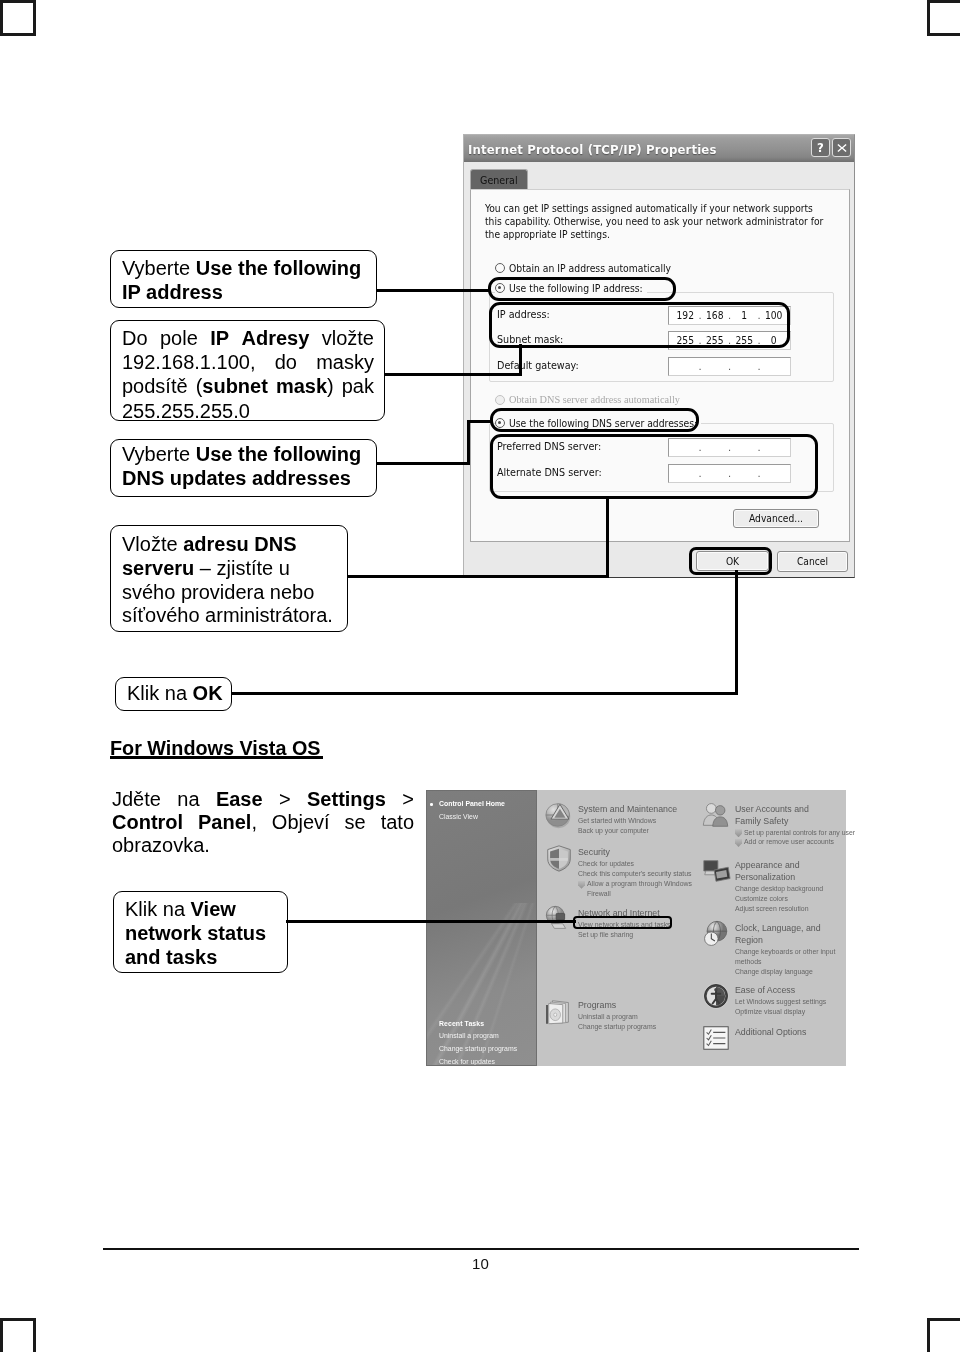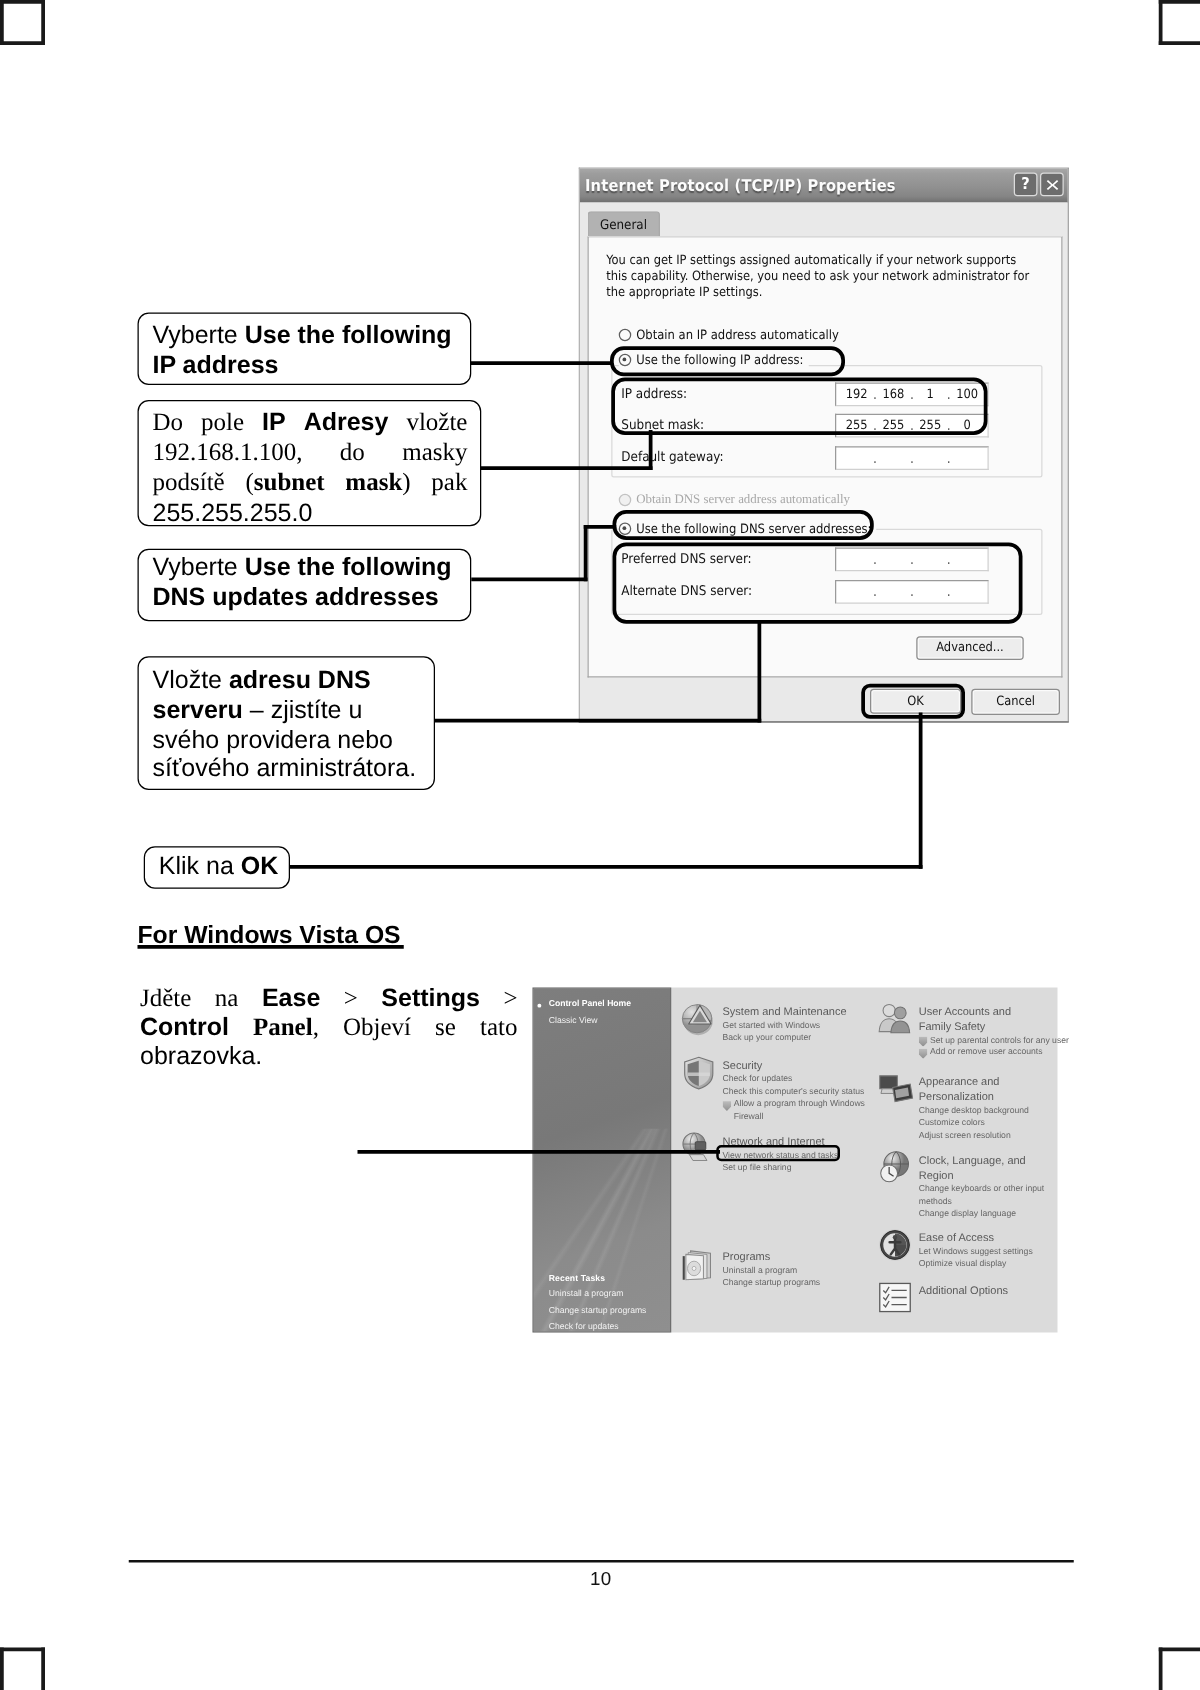--- a/index.html
+++ b/index.html
@@ -15,21 +15,21 @@
   .pageno{position:absolute;font-size:15px;color:#111;letter-spacing:.2px;}
 
   
   .callout{position:absolute;border:1.6px solid #000;border-radius:9px;background:#fff;
            box-sizing:border-box;color:#000;}
   .callout .txt{display:block;white-space:nowrap;}
   .callout b,.para b{font-weight:bold;}
   .para .txt{display:block;white-space:nowrap;}
   
   .txt.just{display:flex;justify-content:space-between;white-space:pre;}
-  .txt.just > span{white-space:pre;font-family:Liberation Serif, serif;}
+  .txt.just > span{white-space:pre;}
 
   
   .para{position:absolute;color:#000;}
   .heading{position:absolute;font-weight:bold;color:#000;display:inline-block;white-space:nowrap;}
 
   
   .ln{position:absolute;background:#000;}
 
   
   .xpdlg{position:absolute;box-sizing:border-box;background:#e9e9e9;
@@ -41,21 +41,21 @@
                 letter-spacing:.15px;text-shadow:0 1px 1px rgba(0,0,0,.4);}
   .xp-sysbtn{position:absolute;top:3px;width:19px;height:19px;box-sizing:border-box;
              background:#6d6d6d;border:1.5px solid #dcdcdc;border-radius:3px;
              color:#fff;font-size:13px;font-weight:bold;
              display:flex;align-items:center;justify-content:center;}
   .xp-sysbtn[data-name="help-button"]{right:24px;padding-bottom:1px;}
   .xp-sysbtn[data-name="close-button"]{right:3px;}
   .xp-body{position:absolute;left:0;top:27px;right:0;bottom:0;background:#e9e9e9;}
   .xp-tabstrip{position:absolute;left:6px;top:7px;right:6px;height:21px;}
   .xp-tab{position:absolute;left:0;top:0;height:22px;padding:3px 9px 0 9px;box-sizing:border-box;
-          background:#eab308;border:1px solid #a9a9a9;border-bottom:none;border-radius:3px 3px 0 0;
+          background:#15803d;border:1px solid #a9a9a9;border-bottom:none;border-radius:3px 3px 0 0;
           font-size:10.6px;color:#111;line-height:14px;}
   .xp-panel{position:absolute;left:6px;top:27px;width:380px;height:353px;box-sizing:border-box;
             background:#fafafa;border:1px solid #a6a6a6;border-top-color:#cfcfcf;}
   .xp-intro{position:absolute;left:14px;top:12px;width:342px;font-size:10.2px;line-height:13.1px;color:#111;}
   .xp-radio{position:absolute;display:flex;align-items:center;gap:4px;font-size:10.3px;color:#111;
             white-space:nowrap;z-index:3;background:#fafafa;padding-right:4px;}
   .xp-radio.dim{color:#a8a8a8;font-family:Liberation Serif, serif;}
   .rdo{width:10px;height:10px;border-radius:50%;box-sizing:border-box;
        border:1.5px solid #5e5e5e;background:#fbfbfb;display:inline-block;position:relative;flex:none;}
   .xp-radio.dim .rdo{border-color:#c2c2c2;background:#f0f0f0;}
@@ -71,21 +71,21 @@
   .fbox u{text-decoration:none;display:inline-block;width:5px;text-align:center;color:#555;font-size:11px;}
   .xp-btn{position:absolute;box-sizing:border-box;background:#ededed;
           border:1px solid #8d8d8d;border-radius:3px;
           font-size:10.2px;color:#111;display:flex;align-items:center;justify-content:center;
           box-shadow:inset 0 0 0 1px #fbfbfb;}
   
   .hl{position:absolute;box-sizing:border-box;border:3px solid #000;border-radius:11px;}
 
   
   .vista{position:absolute;font-family:"Liberation Sans",sans-serif;color:#4e4e4e;
-         background:#fde047;filter:grayscale(1);}
+         background:#7dd3fc;filter:grayscale(1);}
   .v-side{position:absolute;left:0;top:0;width:111px;height:276px;
           background:linear-gradient(160deg,#7e7e7e 0%,#787878 40%,#8b8b8b 72%,#8f8f8f 100%);
           border:1px solid #6f6f6f;box-sizing:border-box;overflow:hidden;}
   .v-side::after{content:"";position:absolute;left:-20px;top:112px;width:150px;height:170px;
                  background:
                    linear-gradient(118deg, rgba(255,255,255,0) 46%, rgba(255,255,255,.11) 47.6%, rgba(255,255,255,0) 49.4%),
                    linear-gradient(113deg, rgba(255,255,255,0) 52%, rgba(255,255,255,.085) 53.4%, rgba(255,255,255,0) 55%),
                    linear-gradient(124deg, rgba(255,255,255,0) 40%, rgba(255,255,255,.07) 41.4%, rgba(255,255,255,0) 43%),
                    linear-gradient(108deg, rgba(255,255,255,0) 60%, rgba(255,255,255,.06) 61.2%, rgba(255,255,255,0) 62.6%);}
   .v-side-top{position:absolute;left:12px;top:9px;right:4px;}
@@ -472,20 +472,25 @@
     <span class="txt" data-name="callout-line"><span>Vložte </span><b>adresu DNS</b></span>
     <span class="txt" data-name="callout-line"><b>serveru</b><span> – zjistíte u</span></span>
     <span class="txt" data-name="callout-line">svého providera nebo</span>
     <span class="txt" data-name="callout-line">síťového arministrátora.</span>
   </div>
 
   <div class="callout" data-name="callout-box-click-ok" style="left:115px;top:677px;width:117px;height:34px;padding:4px 10px 0 11px;font-size:20px;line-height:22px;">
     <span class="txt" data-name="callout-line"><span>Klik na </span><b>OK</b></span>
   </div>
 
+  <div class="callout" data-name="callout-box-click-view-network-status" style="left:113px;top:891px;width:175px;height:82px;padding:5px 10px 0 11px;font-size:20px;line-height:24px;">
+    <span class="txt" data-name="callout-line"><span>Klik na </span><b>View</b></span>
+    <span class="txt" data-name="callout-line"><b>network status</b></span>
+    <span class="txt" data-name="callout-line"><b>and tasks</b></span>
+  </div>
 
   <div class="heading" data-name="section-heading-for-windows-vista" style="left:110px;top:736.5px;font-size:19.8px;line-height:22px;">For Windows Vista OS</div>
   <div class="ln" data-name="section-heading-underline" style="left:110px;top:756px;width:213px;height:2.6px;"></div>
 
   <div class="para" data-name="vista-intro-paragraph" style="left:112px;top:788px;width:302px;font-size:20px;line-height:23.2px;">
     <span class="txt just" data-name="paragraph-line"><span>Jděte</span><span>na</span><b>Ease</b><span>&gt;</span><b>Settings</b><span>&gt;</span></span>
     <span class="txt just" data-name="paragraph-line"><b>Control</b><span data-name="paragraph-word-group"><b>Panel</b><span>,</span></span><span>Objeví</span><span>se</span><span>tato</span></span>
     <span class="txt" data-name="paragraph-line">obrazovka.</span>
   </div>
 

